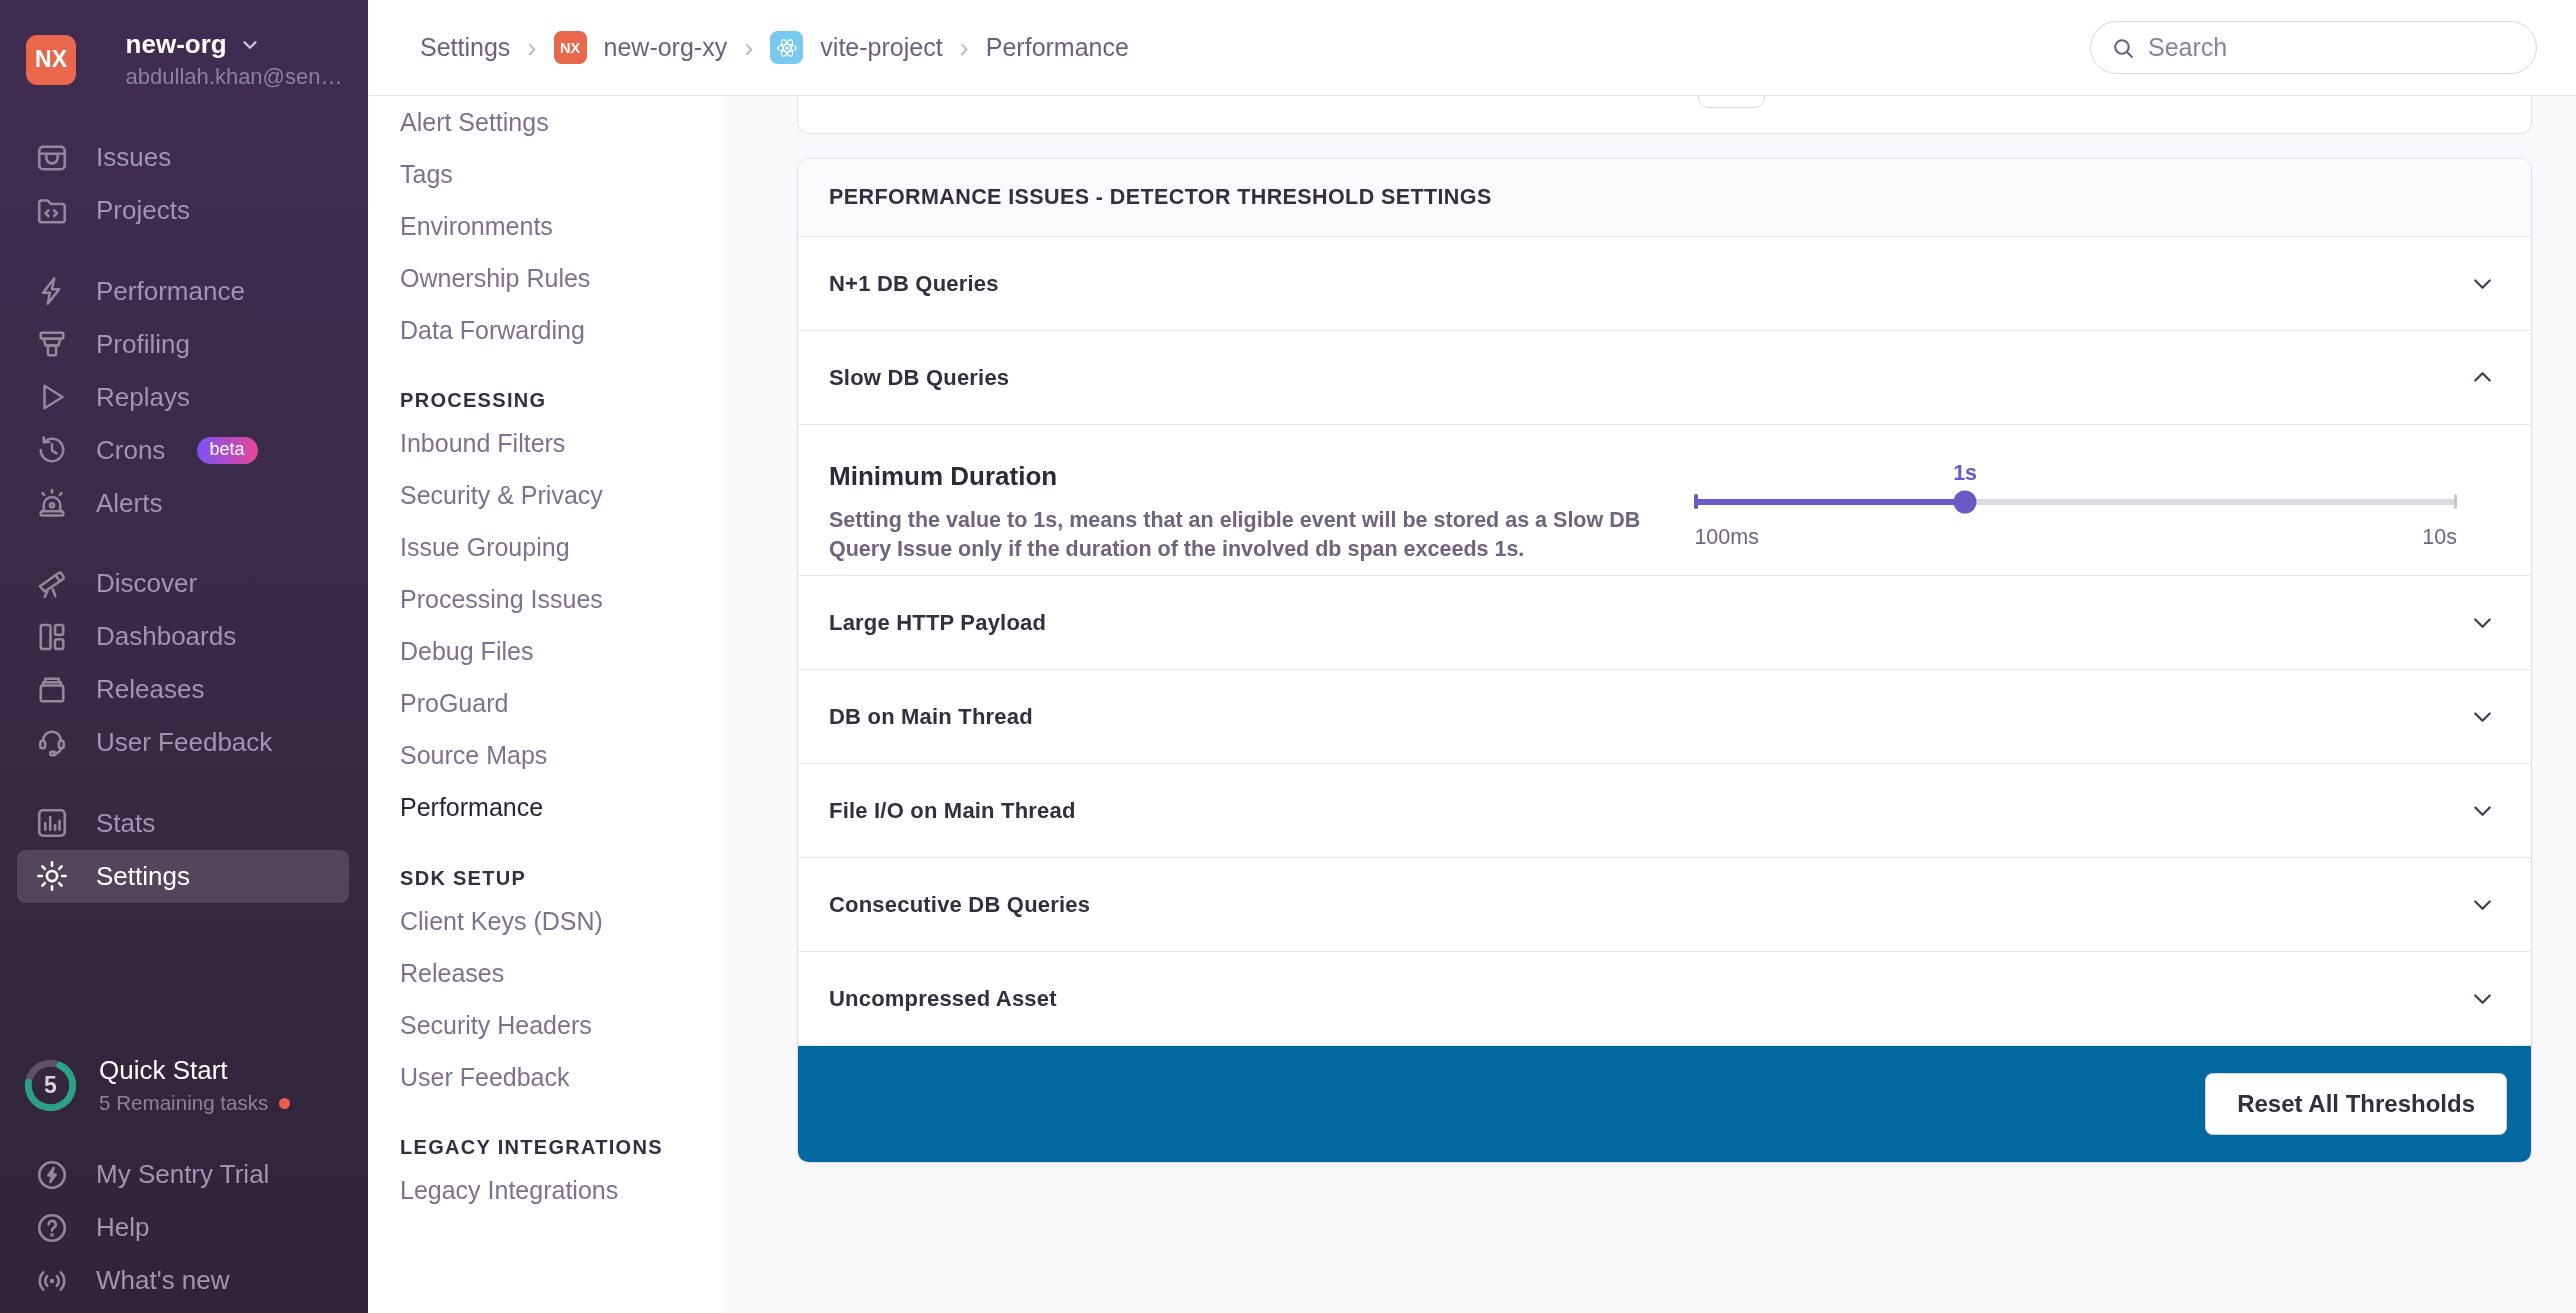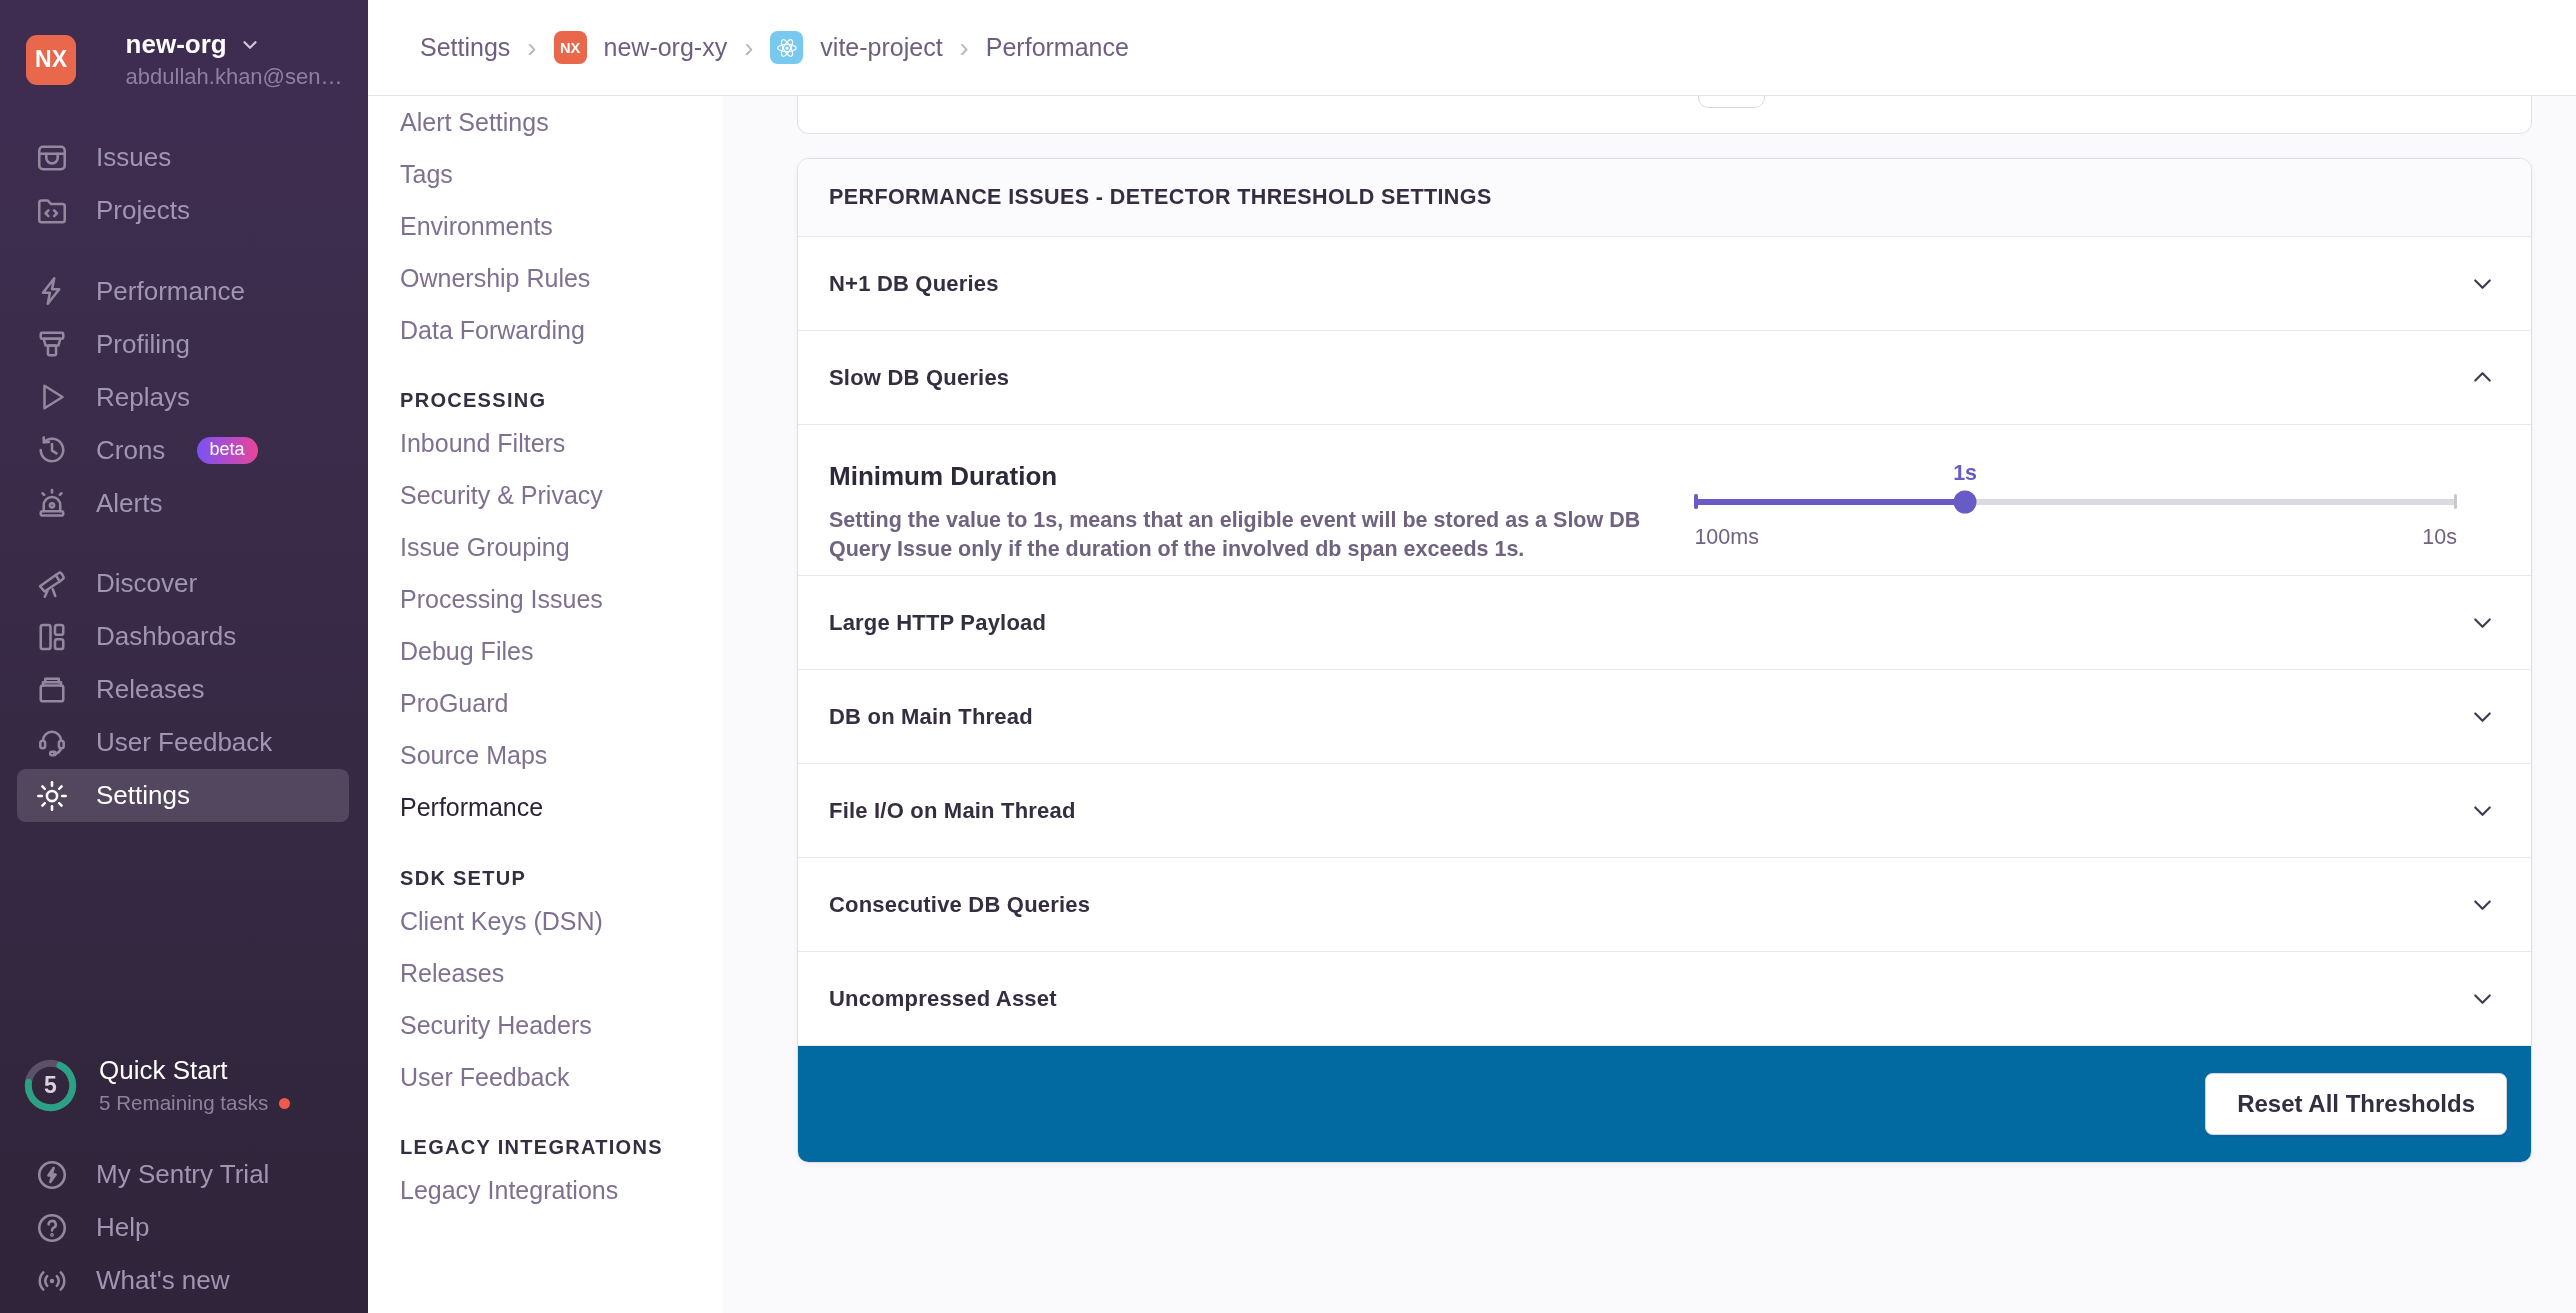--- a/index.html
+++ b/index.html
@@ -256,20 +256,30 @@
       <svg viewBox="0 0 24 24" fill="none" stroke="currentColor" stroke-width="1.7" stroke-linecap="round" stroke-linejoin="round">
           <path d="M6 10.5a6 6 0 0 1 12 0"></path>
           <rect x="4.2" y="10.5" width="3.2" height="5" rx="1.5"></rect>
           <rect x="16.6" y="10.5" width="3.2" height="5" rx="1.5"></rect>
           <path d="M18.2 15.5a5.5 5.5 0 0 1-4.7 3.6"></path>
           <rect x="10.8" y="17.8" width="3.6" height="2.4" rx="1"></rect>
         </svg>
       <span>User Feedback</span>
     </div>
 
+    <div class="nav-item gap-before">
+      <svg viewBox="0 0 24 24" fill="none" stroke="currentColor" stroke-width="1.7" stroke-linecap="round" stroke-linejoin="round">
+          <rect x="3.5" y="3.5" width="17" height="17" rx="2.5"></rect>
+          <path d="M7.5 16.5v-4.5"></path>
+          <path d="M10.8 16.5V8"></path>
+          <path d="M14.1 16.5v-3"></path>
+          <path d="M17 16.5v-6"></path>
+        </svg>
+      <span>Stats</span>
+    </div>
     <div class="nav-item active">
       <svg viewBox="0 0 24 24" fill="none" stroke="currentColor" stroke-width="1.7" stroke-linecap="round" stroke-linejoin="round">
           <circle cx="12" cy="12" r="3.4"></circle>
           <path d="M12 2.9v2.3"></path>
           <path d="M12 18.8v2.3"></path>
           <path d="M21.1 12h-2.3"></path>
           <path d="M5.2 12H2.9"></path>
           <path d="M18.4 5.6l-1.6 1.6"></path>
           <path d="M7.2 16.8l-1.6 1.6"></path>
           <path d="M18.4 18.4l-1.6-1.6"></path>
@@ -337,20 +347,27 @@
         <circle cx="12" cy="12" r="1.5" fill="#fff" stroke="none"></circle>
         <ellipse cx="12" cy="12" rx="8.6" ry="3.3"></ellipse>
         <ellipse cx="12" cy="12" rx="8.6" ry="3.3" transform="rotate(60 12 12)"></ellipse>
         <ellipse cx="12" cy="12" rx="8.6" ry="3.3" transform="rotate(120 12 12)"></ellipse>
       </svg>
     </span>
     <span class="crumb">vite-project</span>
     <span class="crumb-sep">›</span>
     <span class="crumb">Performance</span>
   </div>
+  <div class="search-wrap">
+    <svg class="mag" viewBox="0 0 24 24" fill="none" stroke="currentColor" stroke-width="2" stroke-linecap="round">
+        <circle cx="10.5" cy="10.5" r="6.5"></circle>
+        <path d="M15.5 15.5 20 20"></path>
+      </svg>
+    <input placeholder="Search" style="">
+  </div>
 </header>
 
 <nav class="settings-nav">
   <div class="sn-item">
       <span>Alert Settings</span>
     </div>
   <div class="sn-item">
       <span>Tags</span>
     </div>
   <div class="sn-item">

